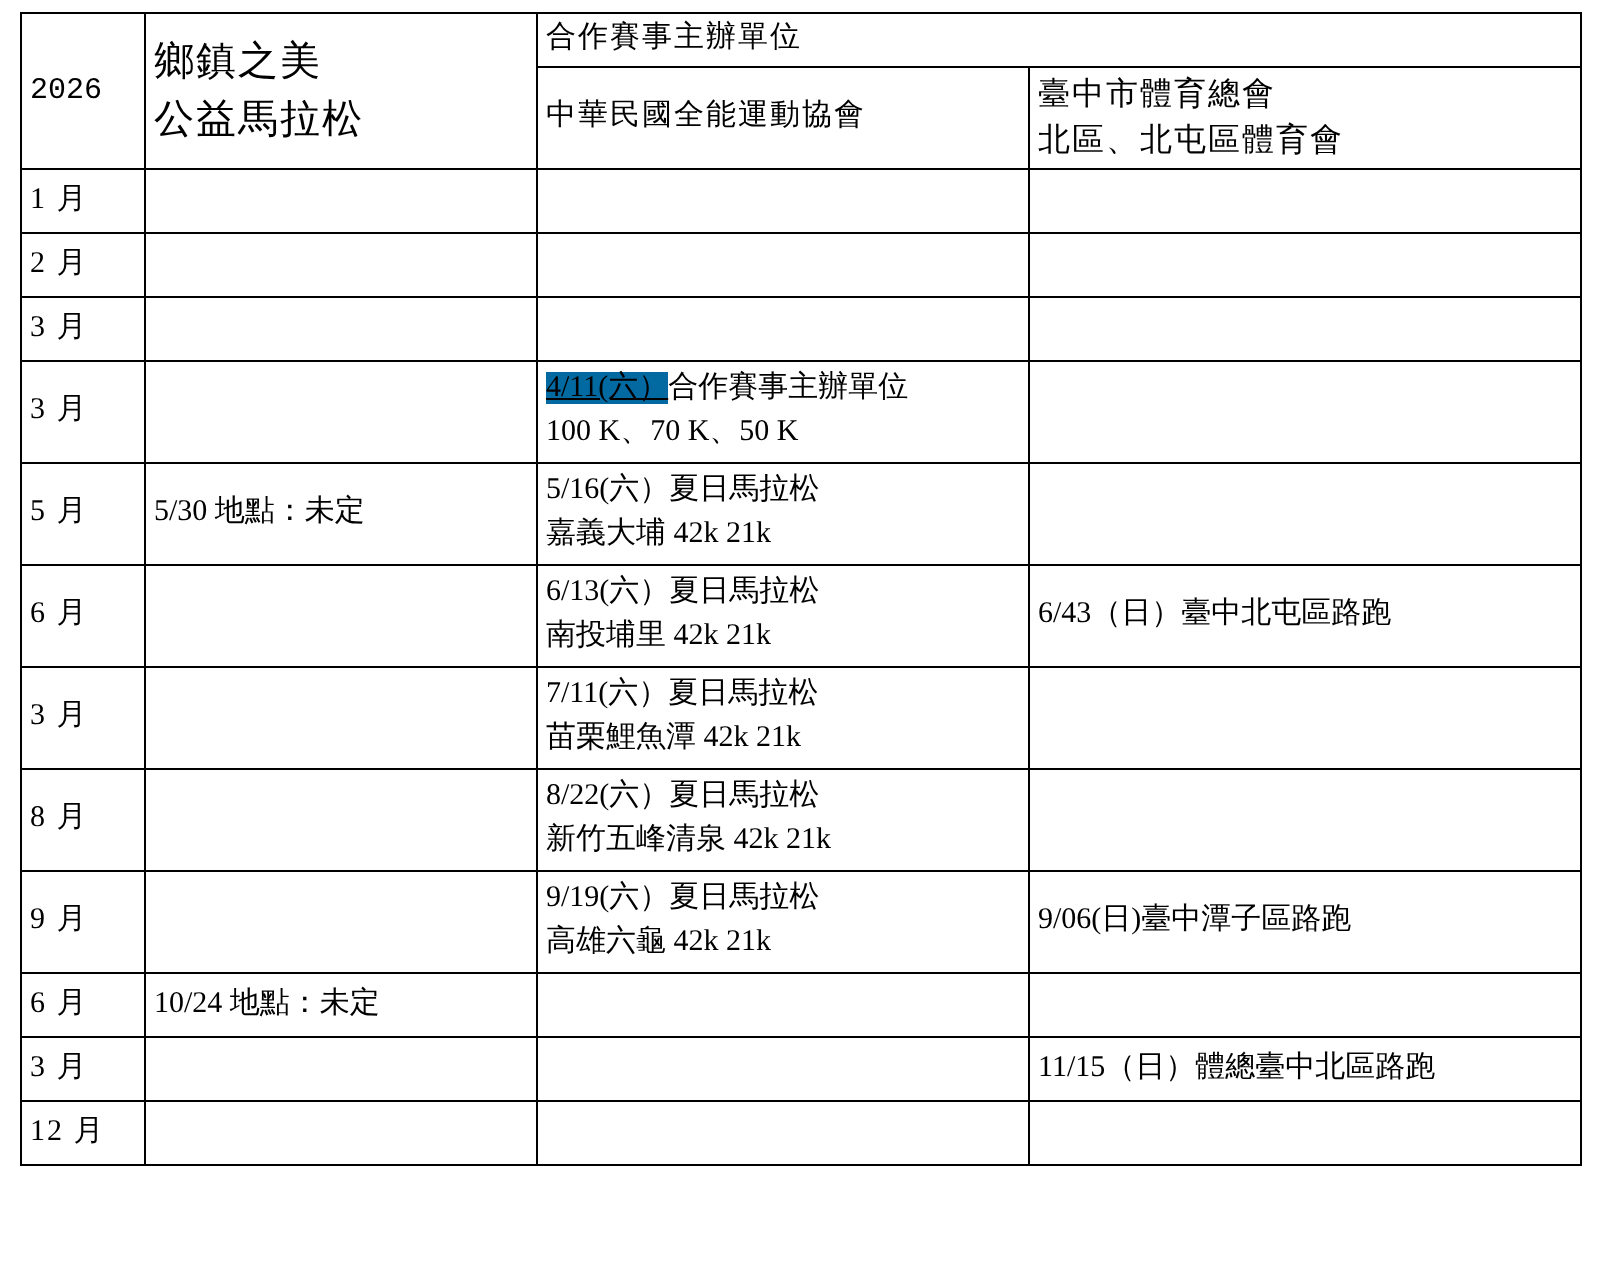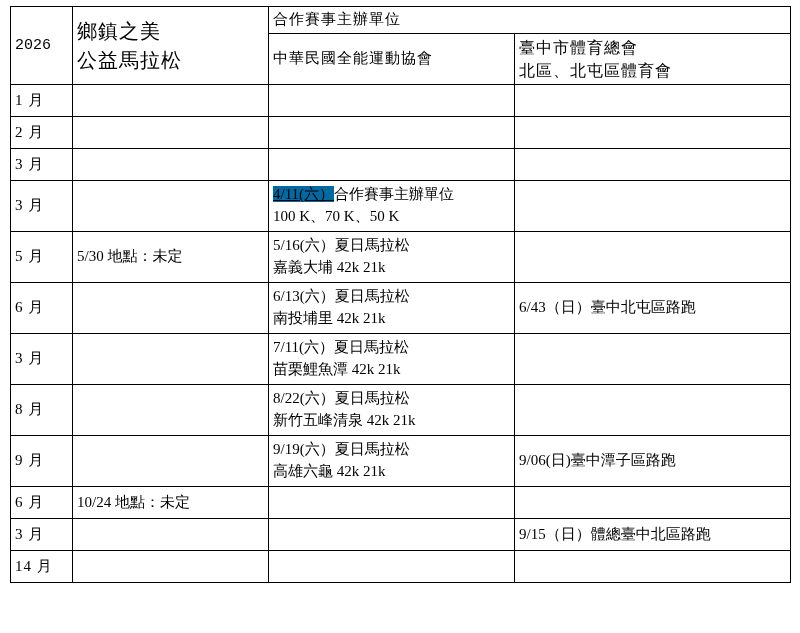--- a/index.html
+++ b/index.html
@@ -201,25 +201,25 @@
         </td>
         <td></td>
       </tr>
 
       <tr class="row-short">
         <td class="month-cell">3 月</td>
         <td></td>
         <td>
           <span class="evt"></span>
         </td>
-        <td>9/15（日）體總臺中北區路跑</td>
-      </tr>
-
-      <tr class="row-short">
-        <td class="month-cell">14 月</td>
+        <td>11/15（日）體總臺中北區路跑</td>
+      </tr>
+
+      <tr class="row-short">
+        <td class="month-cell">12 月</td>
         <td></td>
         <td>
           <span class="evt"></span>
         </td>
         <td></td>
       </tr>
 
     </tbody>
   </table>
 </div>

